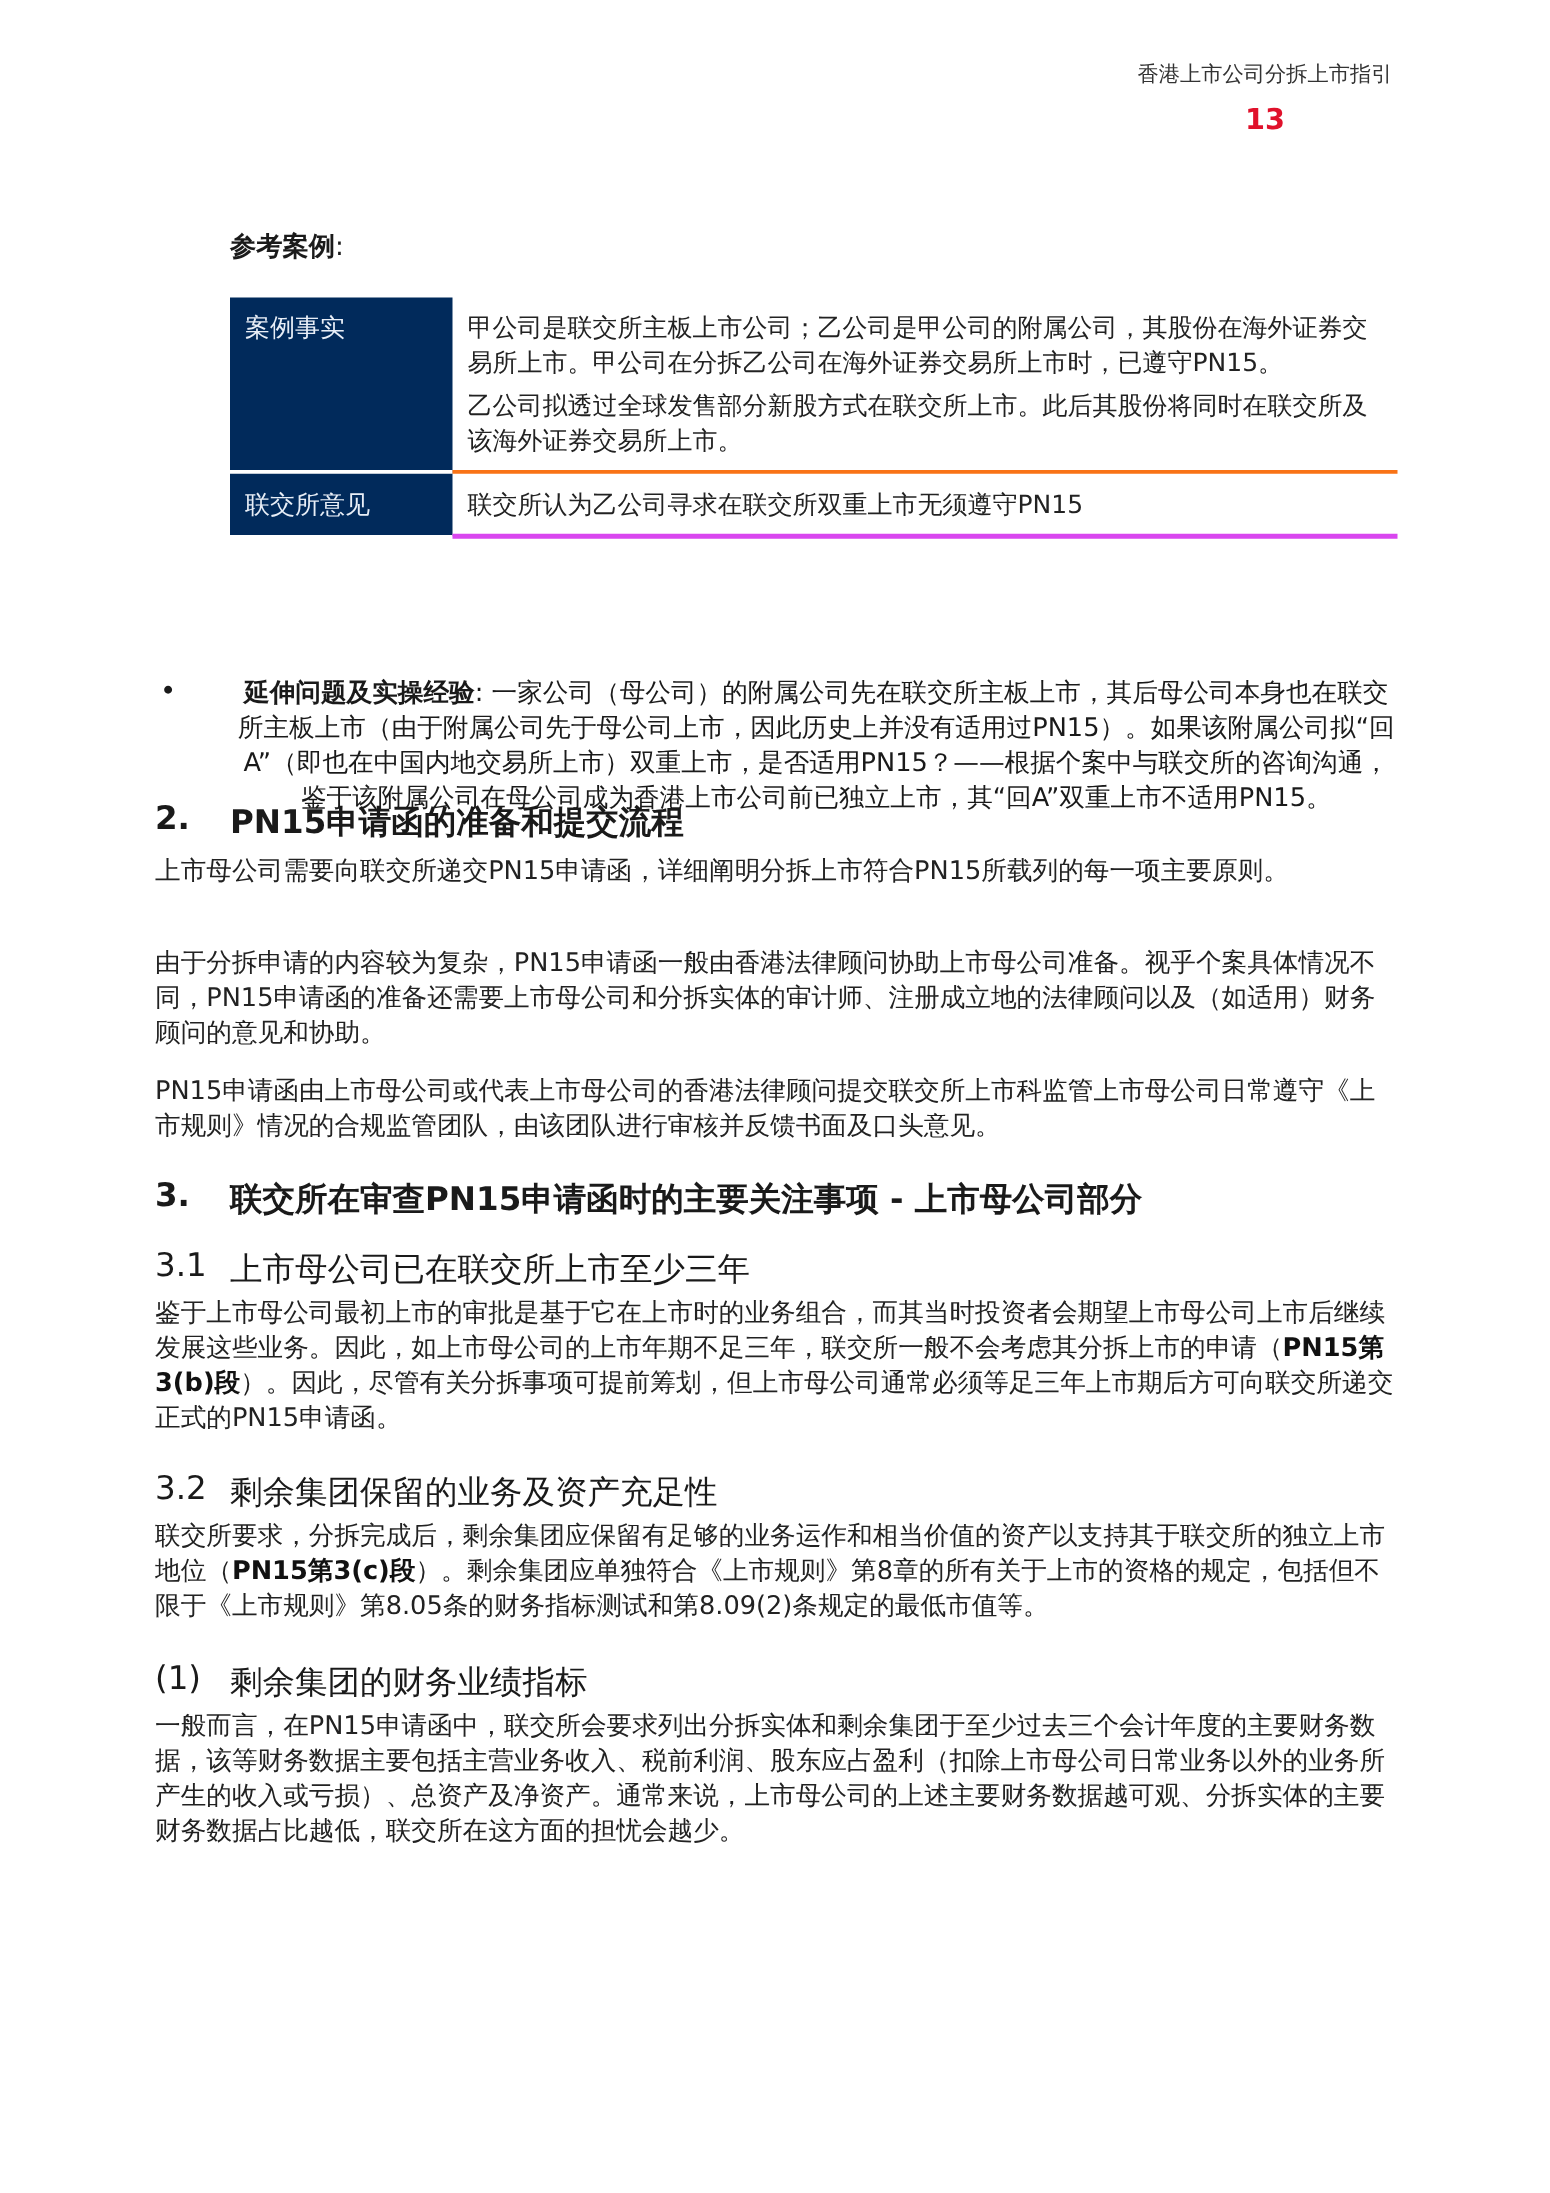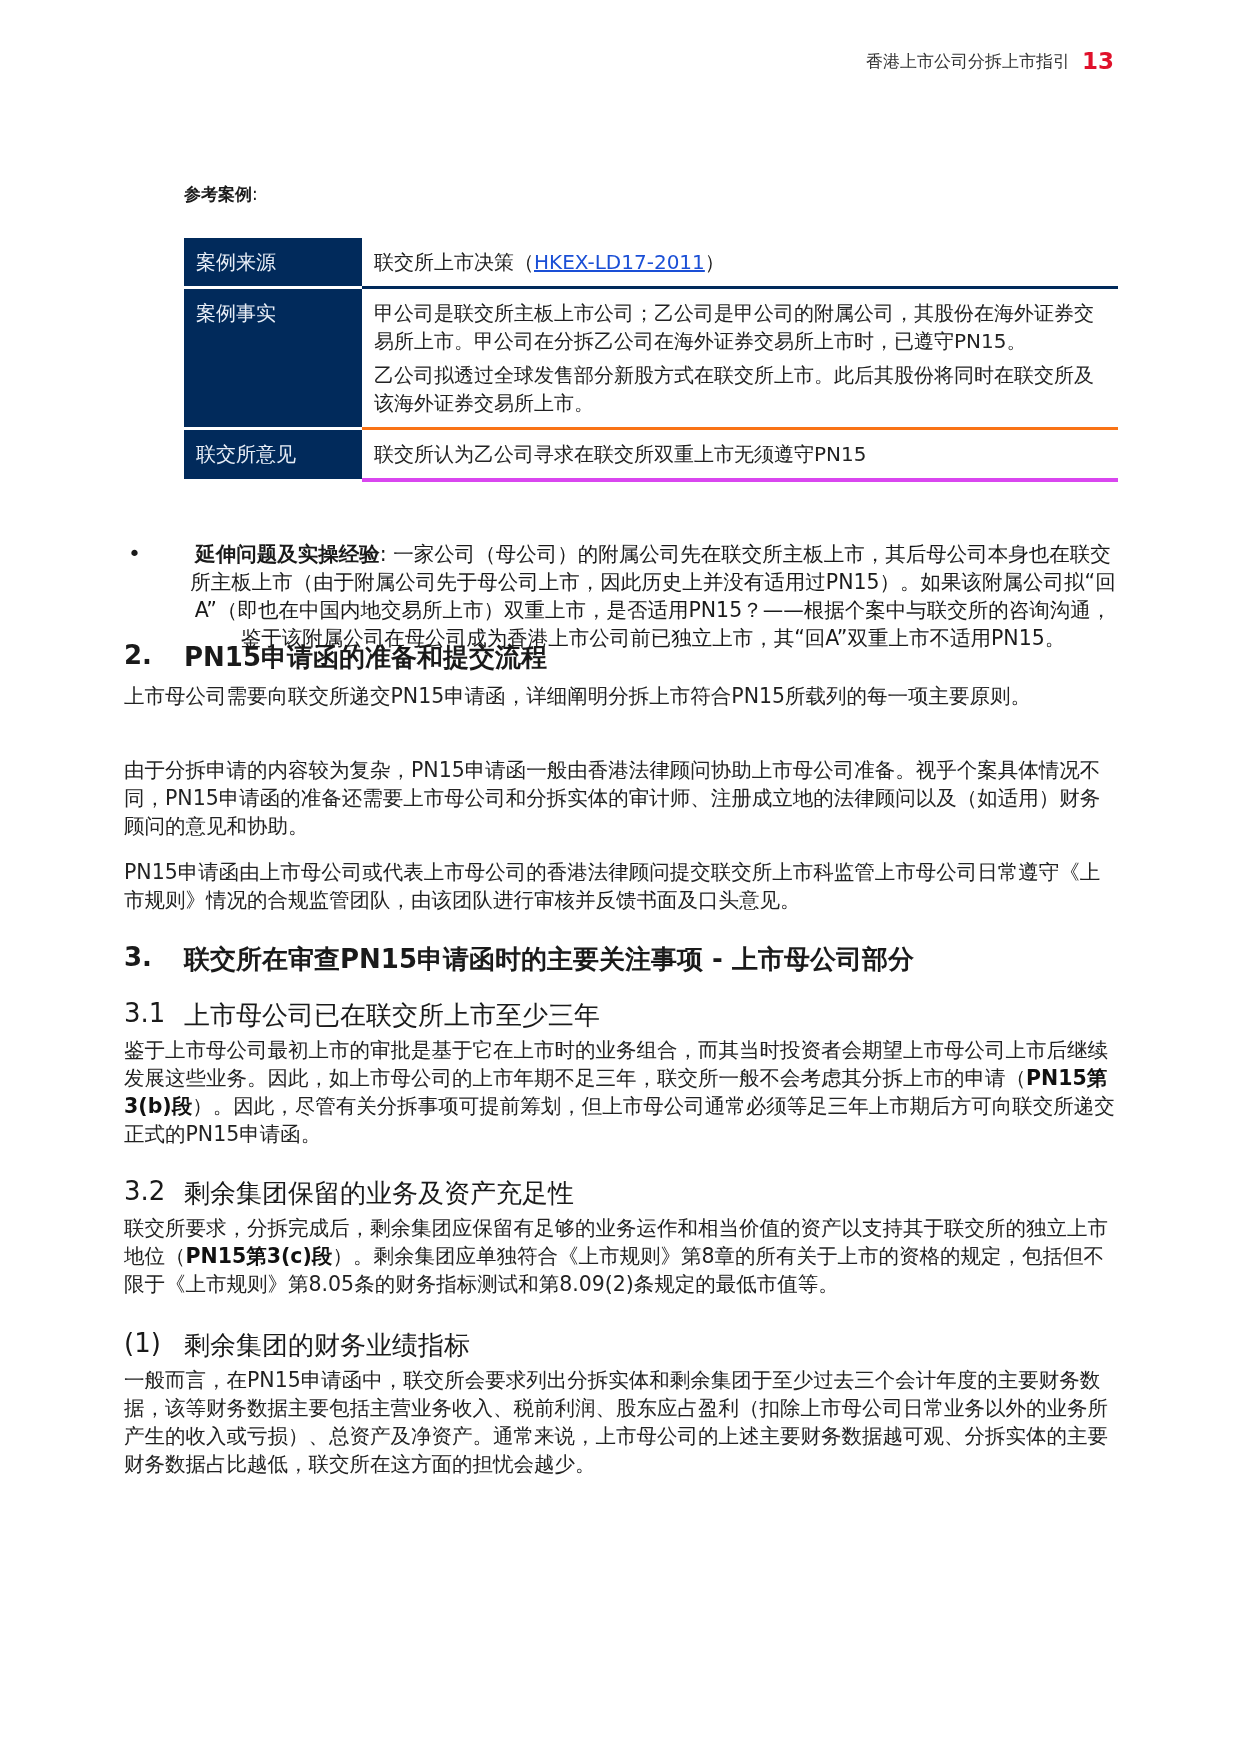--- a/index.html
+++ b/index.html
@@ -3,26 +3,26 @@
   <meta charset="utf-8">
   <style>
     html, body { margin: 0; padding: 0; background: #ffffff; }
     body {
       width: 1240px; height: 1754px; position: relative; overflow: hidden;
       font-family: "DejaVu Sans", "Liberation Sans", sans-serif;
       color: #1a1a1a;
     }
     .header {
       position: absolute; top: 48px; right: 126px;
-      font-size: 17px; color: #333; display: flex; align-items: center; gap: 12px;
+      font-size: 17px; color: #333; display: flex; align-items: center; gap: 12px; flex-direction: column;
     }
     .header .page-num { color: #e0112b; font-weight: bold; font-size: 23px; }
 
     .content { position: absolute; left: 124px; width: 994px; top: 0; }
-    .ref-title { position: absolute; top: 183px; left: 60px; font-size: 17px; font-weight: bold; }
+    .ref-title { position: absolute; top: 183px; left: 60px; font-size: 21px; font-weight: bold; }
     .ref-title .colon { font-weight: normal; }
 
     table.case {
       position: absolute; top: 238px; left: 60px; width: 934px;
       border-collapse: collapse; font-size: 20px;
     }
     table.case td { vertical-align: top; padding: 10px 12px; line-height: 28px; }
     table.case td.label {
       width: 154px; background: #012a5b; color: #e8eef7;
       border-bottom: 3px solid #ffffff;
@@ -58,26 +58,20 @@
 </div>
 
 <div class="content">
 
   <div class="ref-title">
     <span>参考案例</span><span class="colon">:</span>
   </div>
 
   <table class="case">
     <tbody>
-        <tr>
-      <td class="label">案例来源</td>
-      <td class="val">
-        <span>联交所上市决策（</span><a class="ref-link">HKEX-LD17-2011</a><span>）</span>
-      </td>
-    </tr>
     <tr class="row-facts">
       <td class="label">案例事实</td>
       <td class="val">
         <p>甲公司是联交所主板上市公司；乙公司是甲公司的附属公司，其股份在海外证券交易所上市。甲公司在分拆乙公司在海外证券交易所上市时，已遵守PN15。</p>
         <p>乙公司拟透过全球发售部分新股方式在联交所上市。此后其股份将同时在联交所及该海外证券交易所上市。</p>
       </td>
     </tr>
     <tr>
       <td class="label">联交所意见</td>
       <td class="val">联交所认为乙公司寻求在联交所双重上市无须遵守PN15</td>

